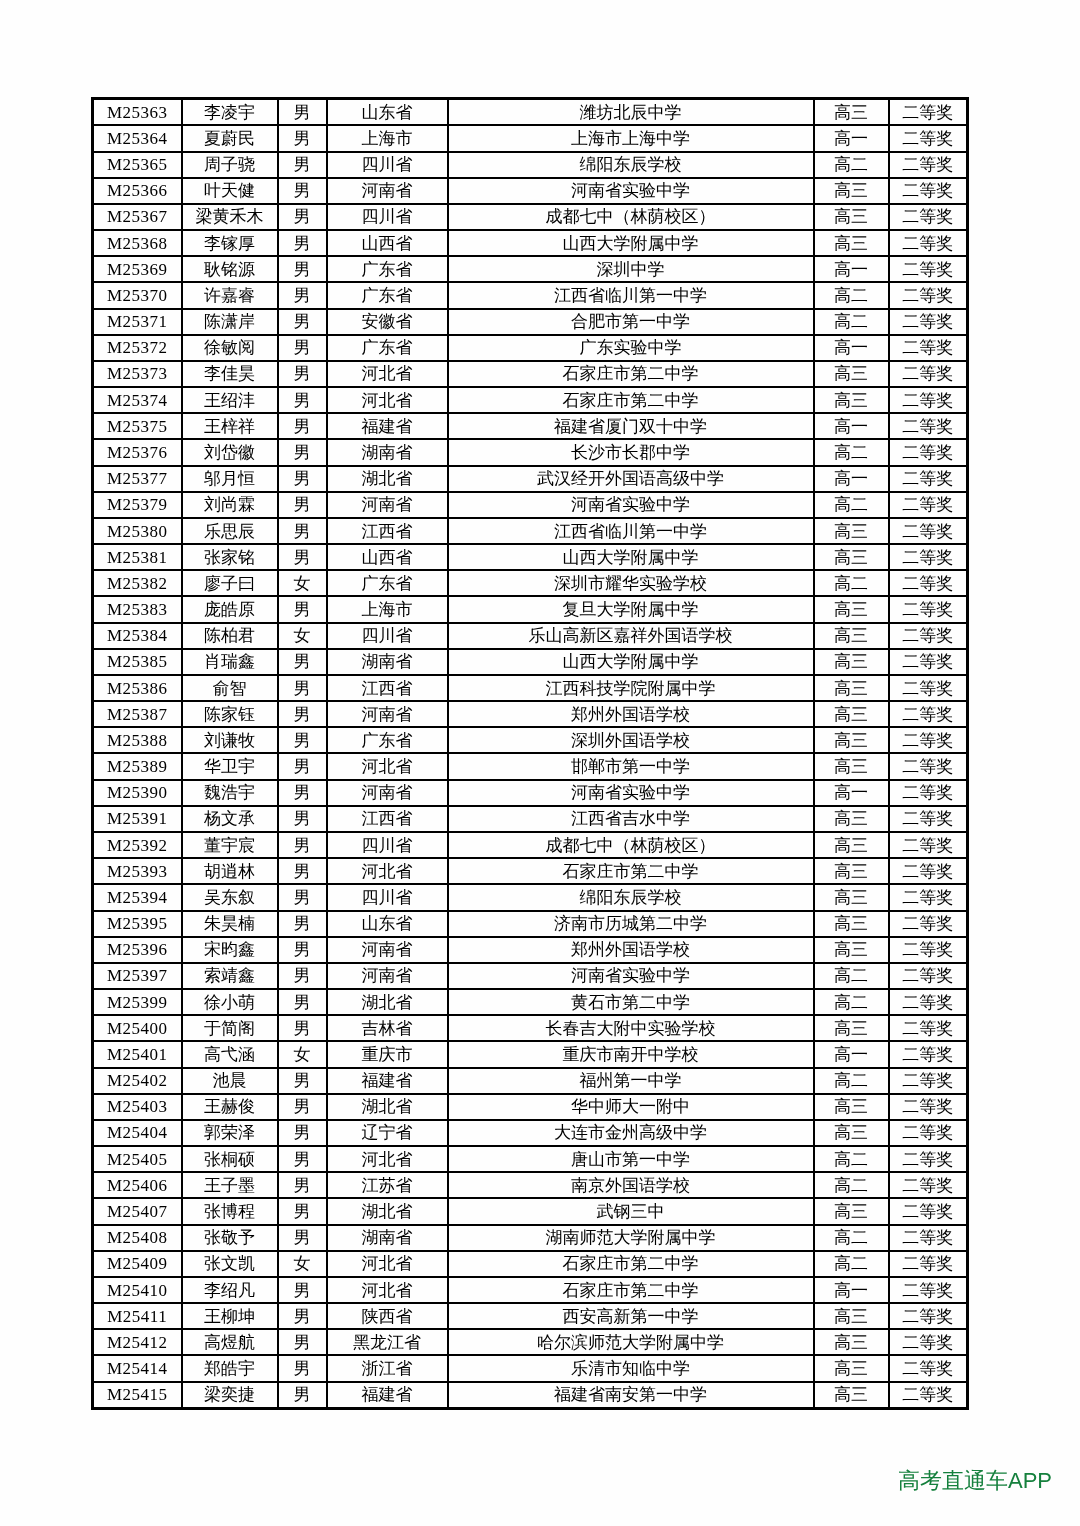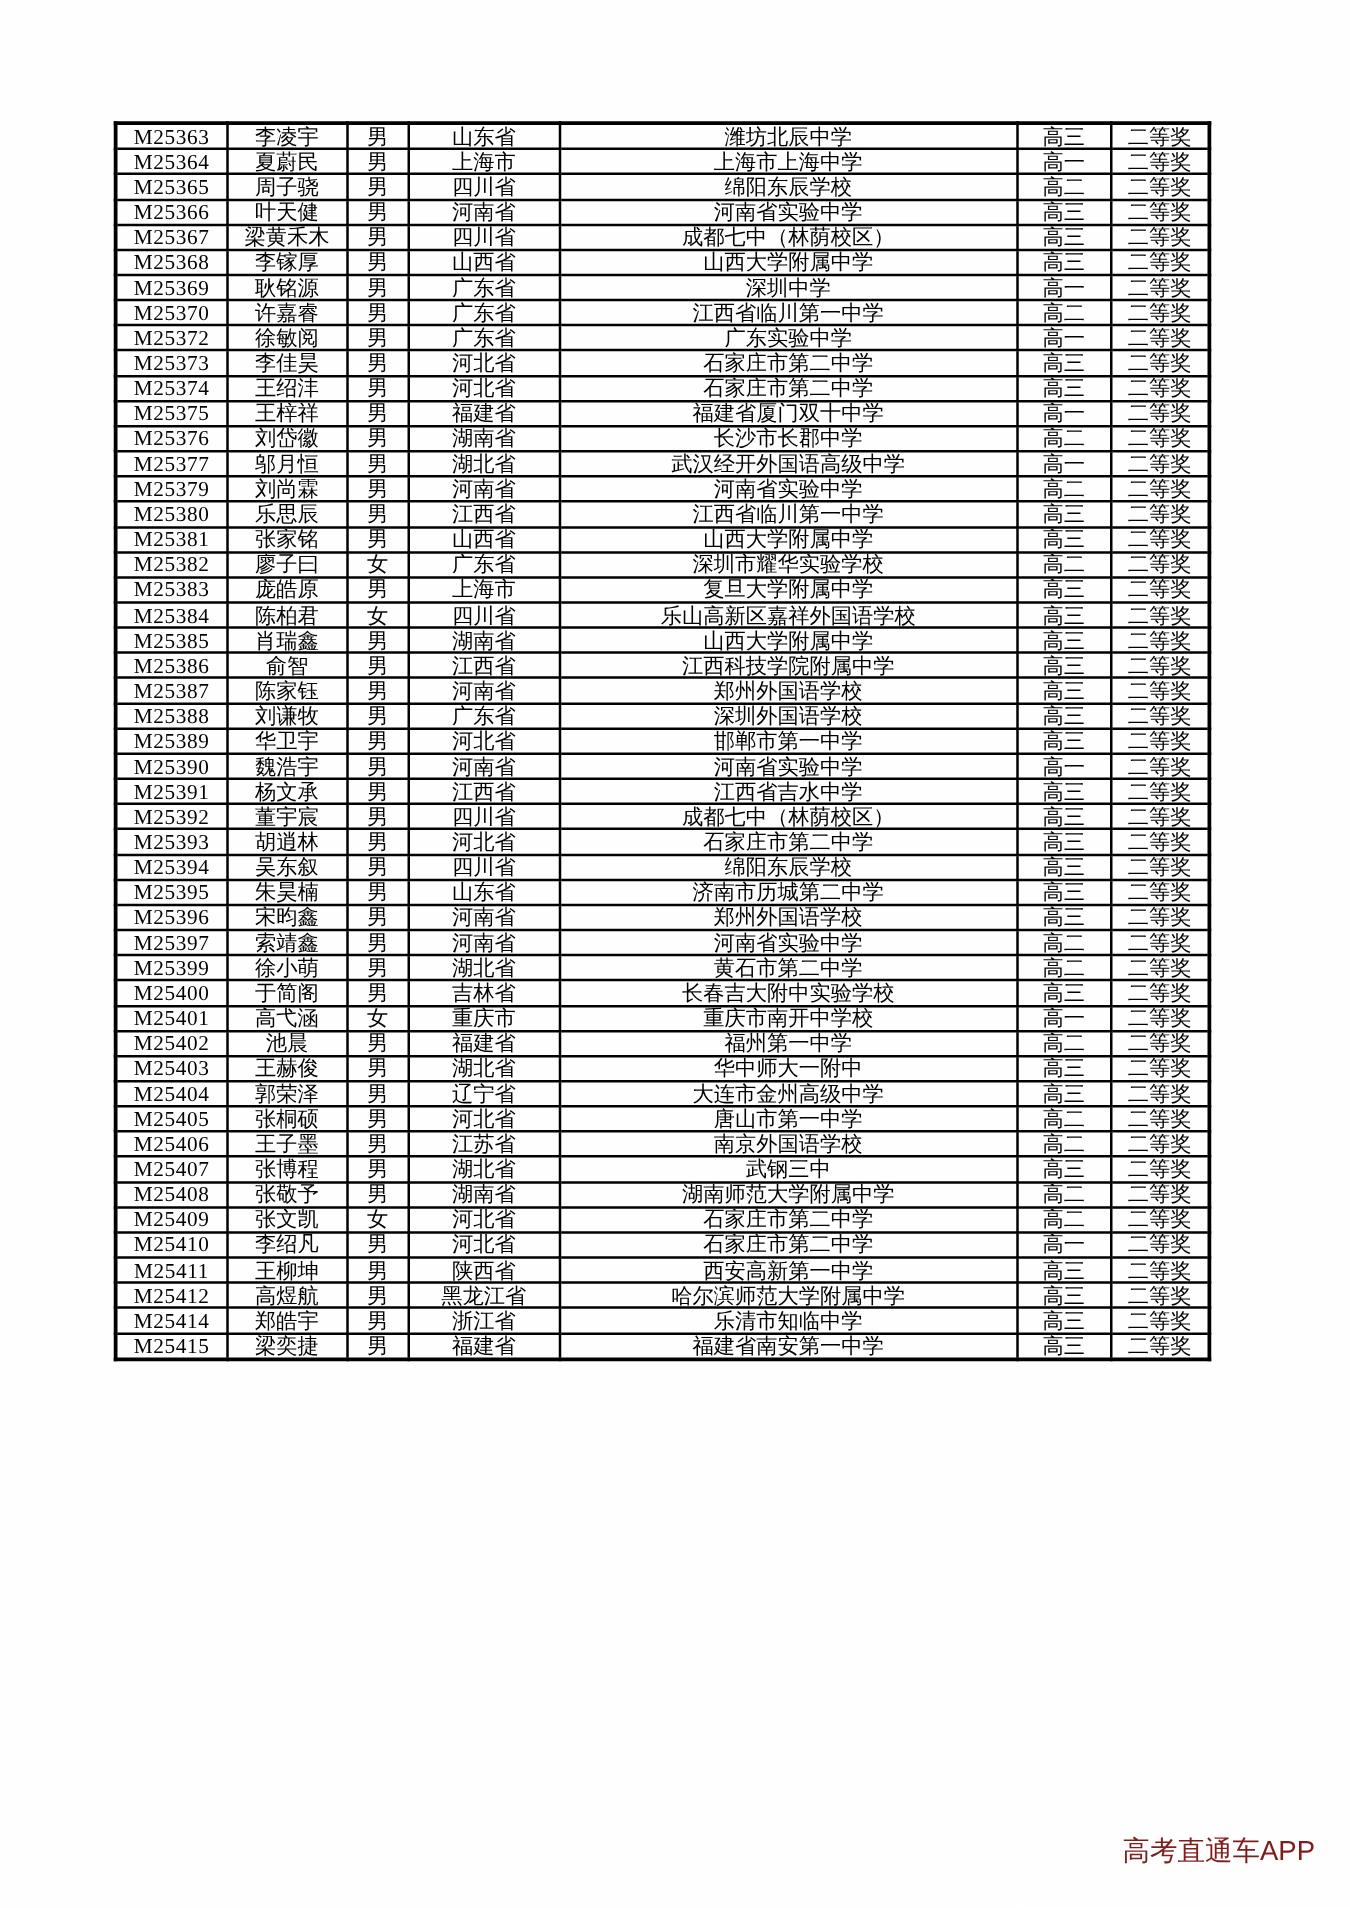--- a/index.html
+++ b/index.html
@@ -13,21 +13,21 @@
     height: 1526px;
     background: #fefefe;
     overflow: hidden;
     font-family: "Liberation Serif", "DejaVu Serif", serif;
   }
   table.award-table {
     position: absolute;
     left: 91px;
     top: 97px;
     width: 875px;
-    height: 992px;
+    height: 1313px;
     border-collapse: collapse;
     table-layout: fixed;
     border: 3px solid #000000;
   }
   table.award-table td {
     border: 2px solid #000000;
     text-align: center;
     vertical-align: middle;
     font-size: 17px;
     line-height: 1;
@@ -39,21 +39,21 @@
   table.award-table td.cell-student-id {
     font-size: 17px;
     letter-spacing: 0.5px;
   }
   .watermark {
     position: absolute;
     left: 898px;
     top: 1466px;
     font-family: "Liberation Sans", "DejaVu Sans", sans-serif;
     font-size: 22px;
-    color: #7f1d1d;
+    color: #15803d;
     white-space: nowrap;
   }
 </style>
 </head>
 <body>
 
 <div class="page">
   <table class="award-table">
     <colgroup>
         <col style="width: 89px;">
@@ -131,20 +131,29 @@
         <tr>
           <td class="cell-student-id">M25370</td>
           <td class="cell-name">许嘉睿</td>
           <td class="cell-gender">男</td>
           <td class="cell-province">广东省</td>
           <td class="cell-school">江西省临川第一中学</td>
           <td class="cell-grade">高二</td>
           <td class="cell-award">二等奖</td>
         </tr>
         <tr>
+          <td class="cell-student-id">M25371</td>
+          <td class="cell-name">陈潇岸</td>
+          <td class="cell-gender">男</td>
+          <td class="cell-province">安徽省</td>
+          <td class="cell-school">合肥市第一中学</td>
+          <td class="cell-grade">高二</td>
+          <td class="cell-award">二等奖</td>
+        </tr>
+        <tr>
           <td class="cell-student-id">M25372</td>
           <td class="cell-name">徐敏阅</td>
           <td class="cell-gender">男</td>
           <td class="cell-province">广东省</td>
           <td class="cell-school">广东实验中学</td>
           <td class="cell-grade">高一</td>
           <td class="cell-award">二等奖</td>
         </tr>
         <tr>
           <td class="cell-student-id">M25373</td>

